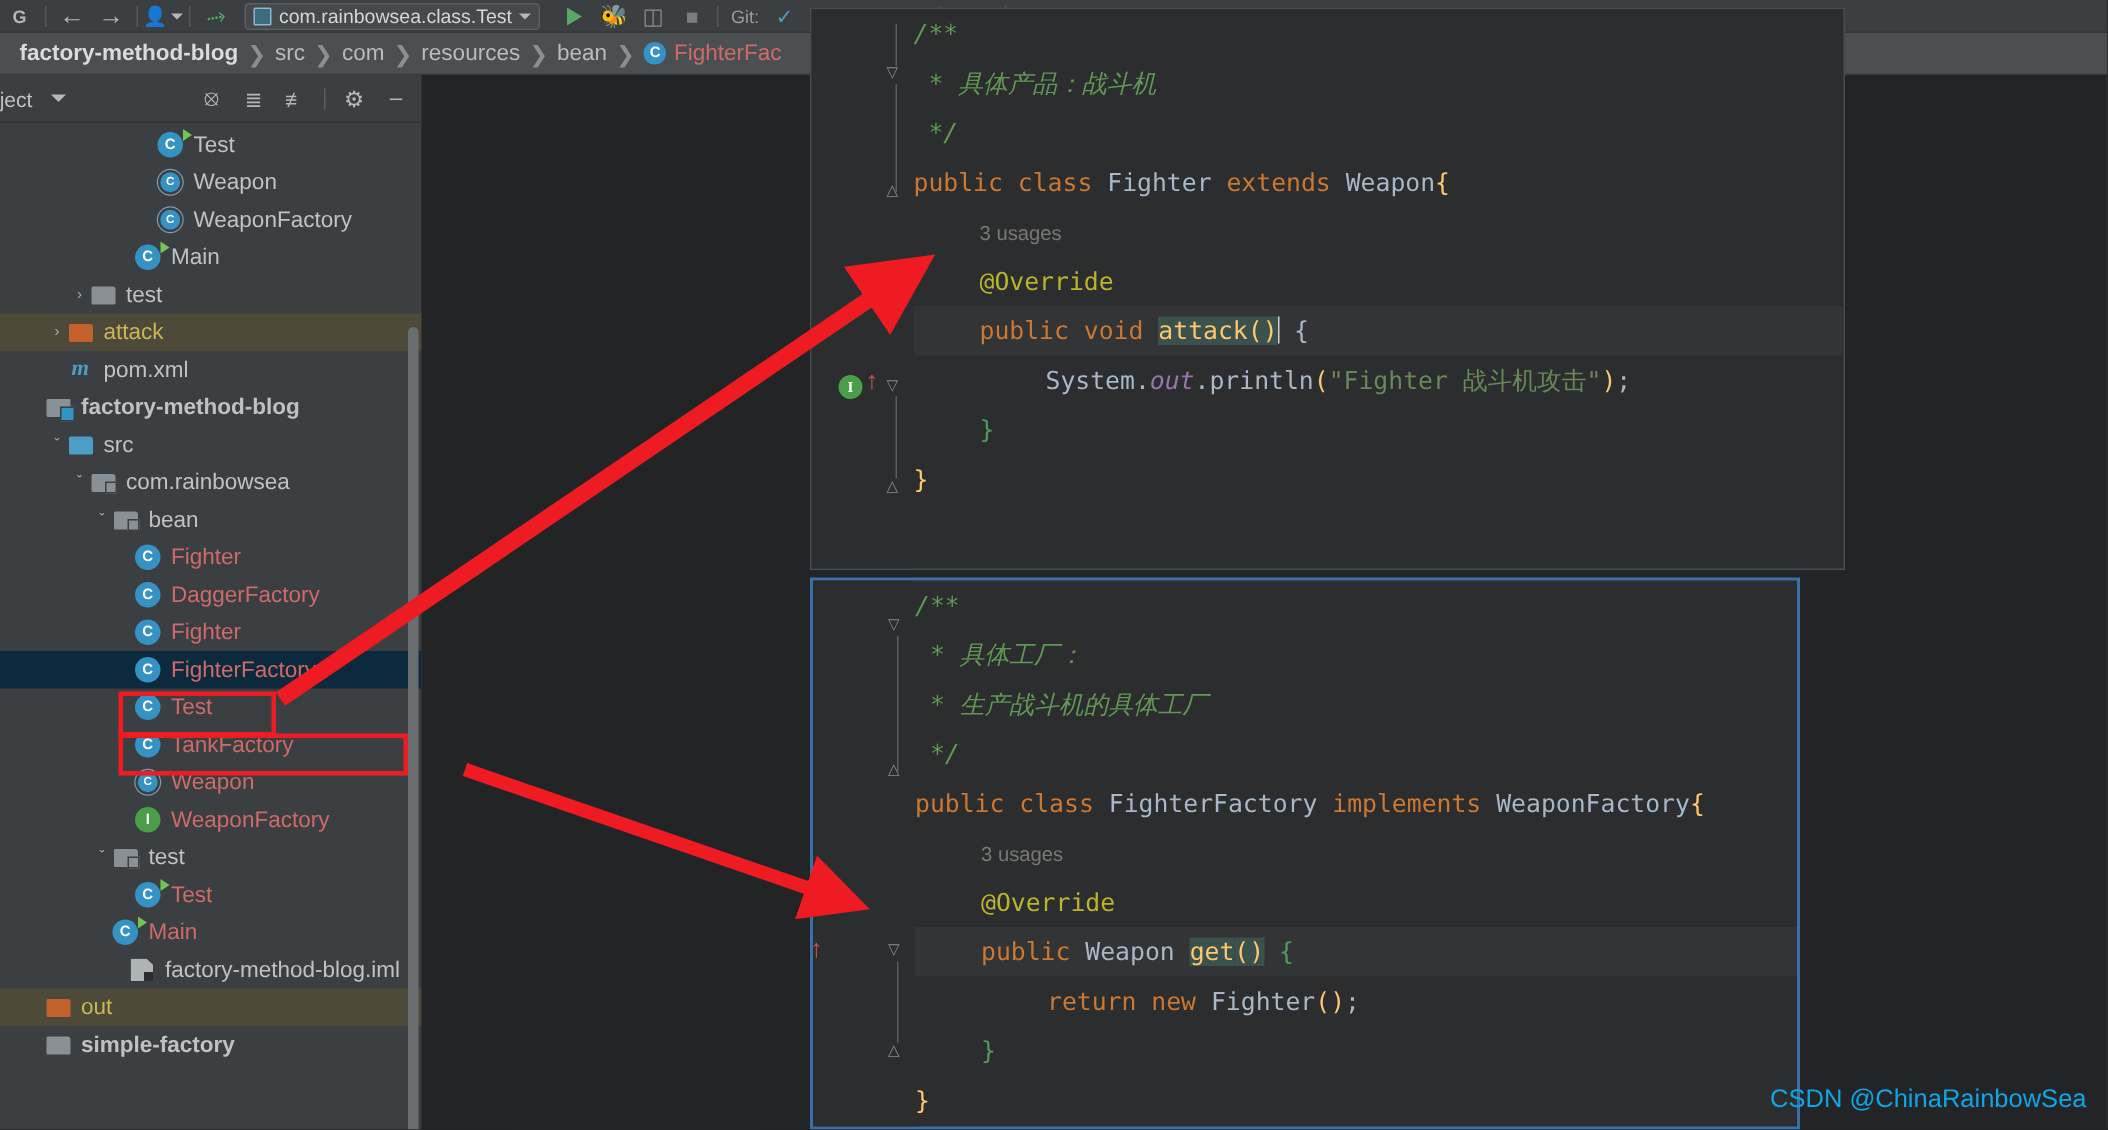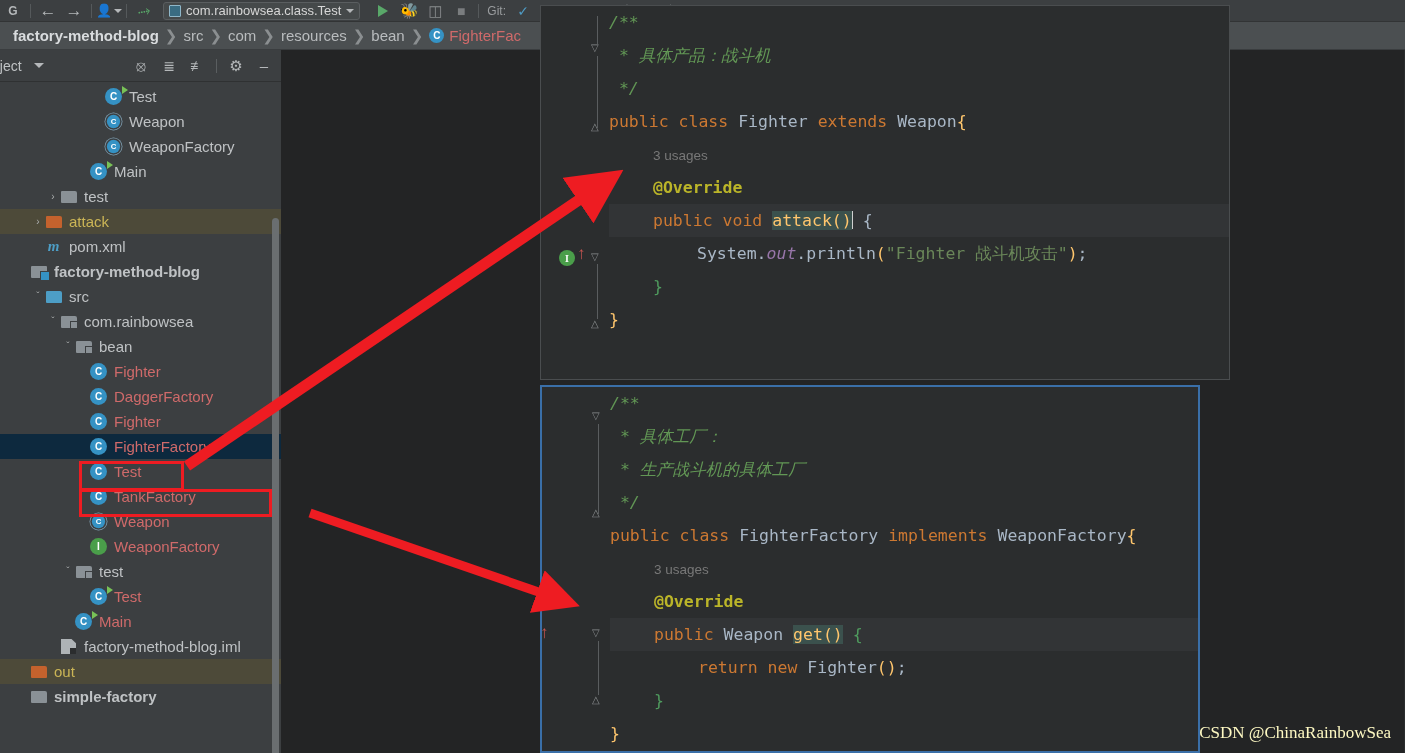--- a/index.html
+++ b/index.html
@@ -115,39 +115,39 @@
   .gutter .fold { position:absolute; left:50px; width:14px; height:14px; color:#8a8d8f; font-size:10px; }
   .fold-line { position:absolute; left:56px; width:1px; background:#5a5d5f; }
   .codearea { position:absolute; left:68px; top:0; right:0; bottom:0; }
   .ln { position:relative; height:33px; }
   .hl-line { position:absolute; left:0; right:0; height:33px; background:#323436; }
 
   .k   { color:#cc7832; }       
   .t   { color:#a9b7c6; }       
   .cmt { color:#629755; font-style:italic; } 
   .str { color:#6a8759; }
-  .ann { color:#bbb529;font-weight:bold; }
+  .ann { color:#bbb529; }
   .fn  { color:#ffc66d; }
   .fld { color:#9876aa; font-style:italic; }
   .yel { color:#ffc66d; }
   .usg { color:#787878; font-size:13.5px; font-family:"Liberation Sans",sans-serif; }
   .caret-bar { display:inline-block;width:1px;height:18px;background:#d0d0d0;vertical-align:-3px; }
   .sel-hl { background:#3b514d; }
 
   .gmark-i { position:absolute; width:16px;height:16px;border-radius:50%;background:#4a9e4a;
              color:#fff;font-size:10px;font-weight:bold;display:flex;align-items:center;
              justify-content:center;font-family:"Liberation Serif",serif; }
   .gmark-arr { position:absolute; color:#c75450; font-size:17px; }
 
   
   .redbox { position:absolute; border:3px solid #ee1c22; }
   svg.anno { position:absolute; left:0; top:0; width:1405px; height:753px; pointer-events:none; }
 
-  .watermark { position:absolute; right:14px; bottom:10px; color:#fef9c3; font-size:17px;
-               font-family:Liberation Serif, serif; }
+  .watermark { position:absolute; right:14px; bottom:10px; color:#0ea5e9; font-size:17px;
+               font-family:Liberation Sans, sans-serif; }
 </style>
 </head>
 <body>
 
 <div id="root">
 
   <div class="toolbar">
     <div class="tb-ic" style="font-weight:bold;font-size:12px;">G</div>
     <div class="tb-sep"></div>
     <div class="tb-ic" style="font-size:17px;">←</div>
@@ -329,21 +329,21 @@
         <div class="row" style="padding-left: 76px;">
           <span class="tw"></span>
           <span class="ic ic-class" style="position: relative;">C<i style="position: absolute; right: -6px; top: -2px; width: 0px; height: 0px; border-top: 4px solid transparent; border-bottom: 4px solid transparent; border-left: 6px solid rgb(120, 194, 87);"></i></span>
           <span class="lbl" style="color: rgb(207, 106, 106);">Test</span>
         </div>
         <div class="row" style="padding-left: 61px;">
           <span class="tw"></span>
           <span class="ic ic-class" style="position: relative;">C<i style="position: absolute; right: -6px; top: -2px; width: 0px; height: 0px; border-top: 4px solid transparent; border-bottom: 4px solid transparent; border-left: 6px solid rgb(120, 194, 87);"></i></span>
           <span class="lbl" style="color: rgb(207, 106, 106);">Main</span>
         </div>
-        <div class="row" style="padding-left: 46px;">
+        <div class="row" style="padding-left: 72px;">
           <span class="tw"></span>
           <span class="ic">
             <span class="ic-iml">
               <span class="pg"></span>
               <span class="sq"></span>
             </span>
           </span>
           <span class="lbl">factory-method-blog.iml</span>
         </div>
         <div class="row hl" style="padding-left: 16px;">

